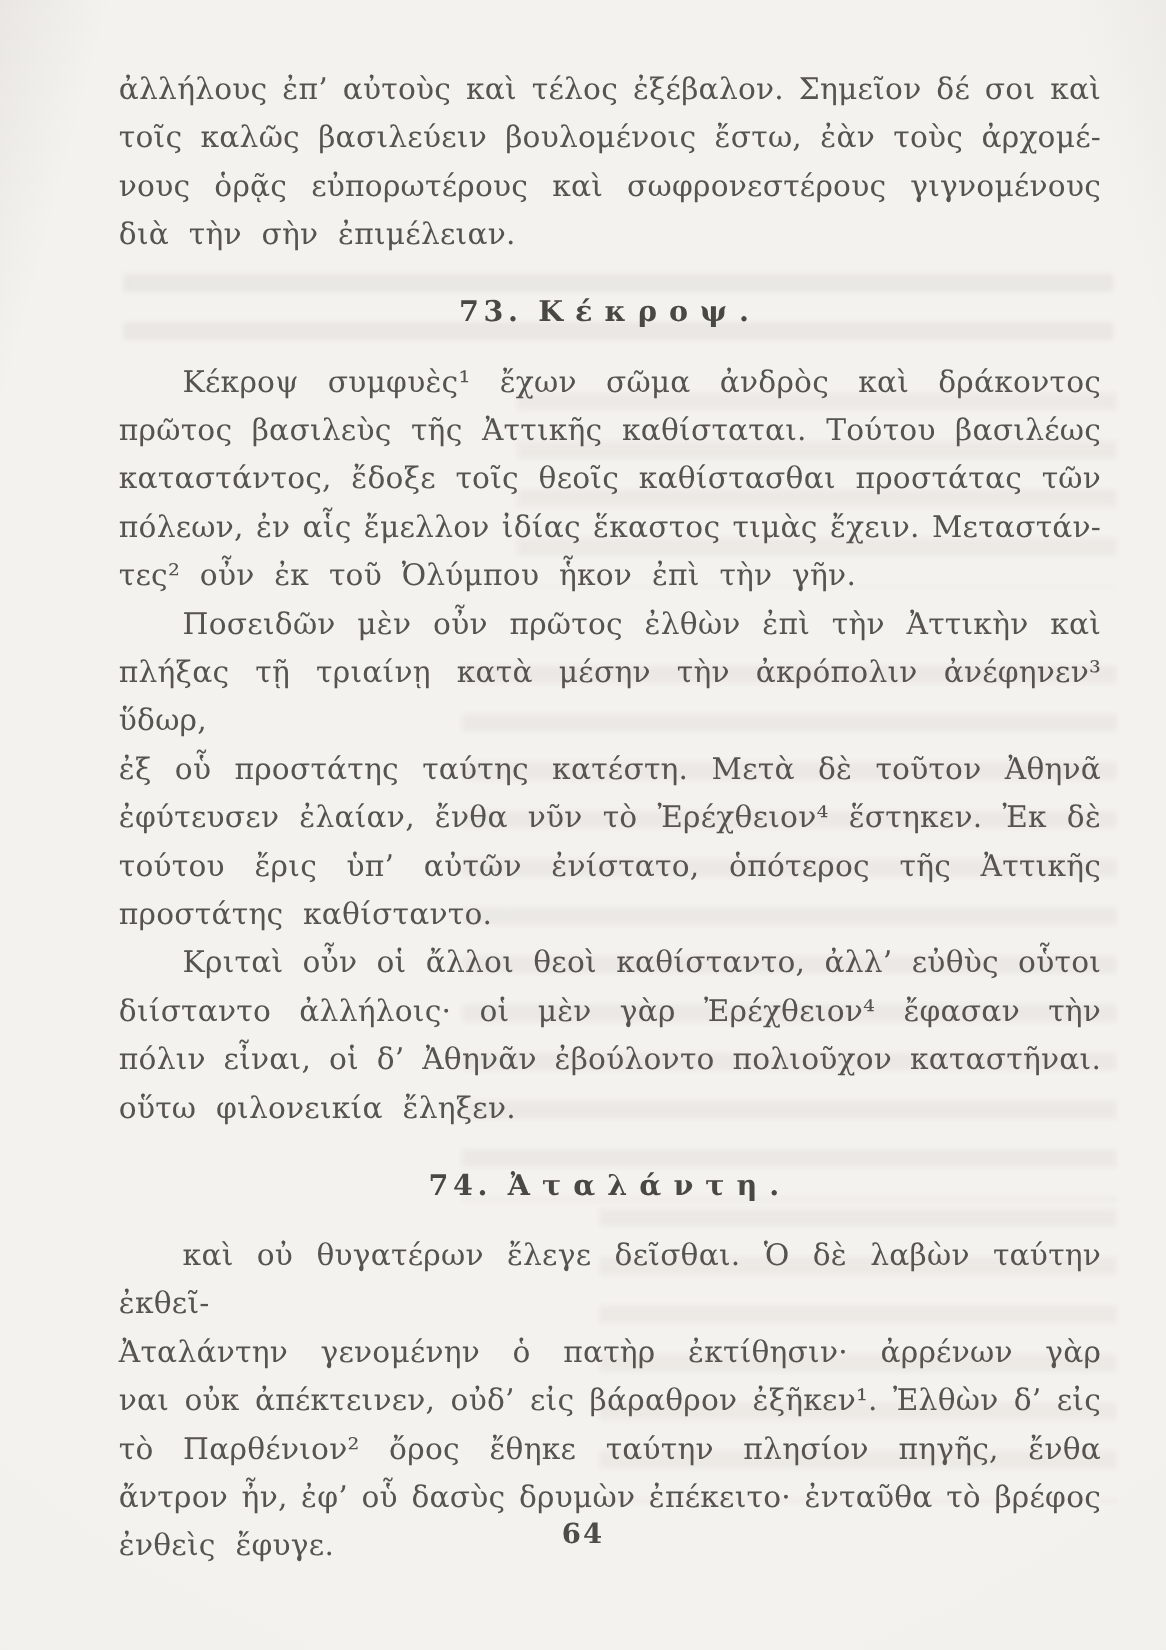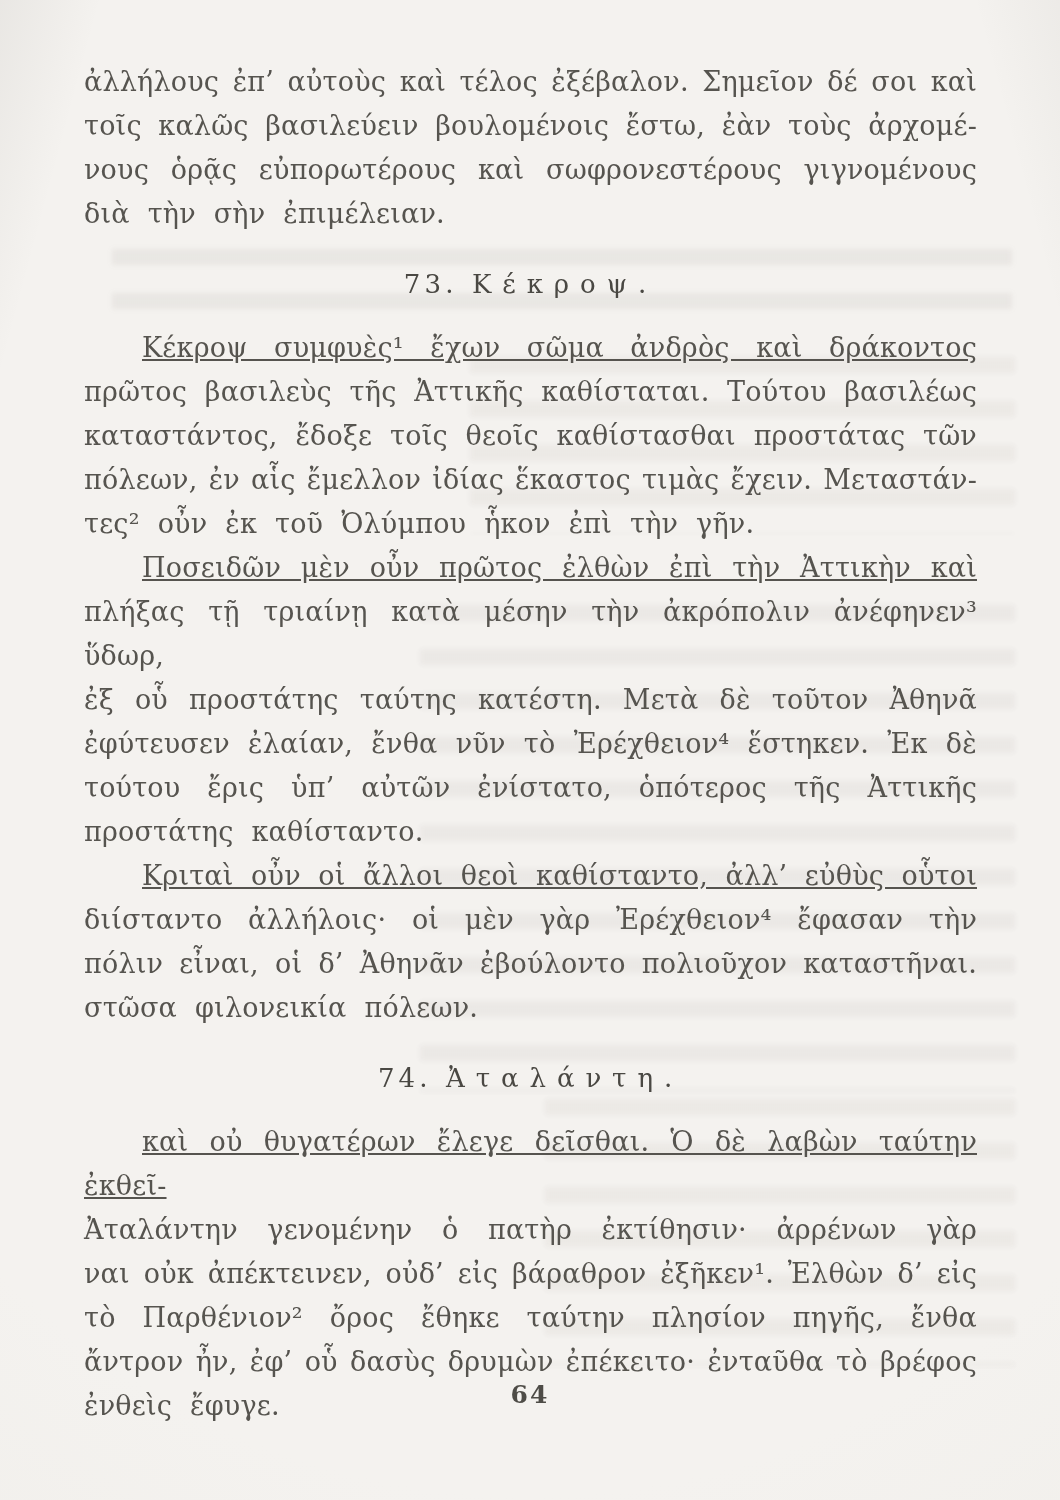--- a/index.html
+++ b/index.html
@@ -43,43 +43,43 @@
     filter: blur(2.5px);
   }
   .ghost-1 { top: 236px; left: 112px; width: 900px; height: 100px; }
   .ghost-2 { top: 344px; left: 470px; width: 545px; height: 190px; opacity: .8; }
   .ghost-3 { top: 592px; left: 420px; width: 595px; height: 500px; opacity: .85; }
   .ghost-4 { top: 1086px; left: 545px; width: 470px; height: 280px; opacity: .8; }
 
   .text-block {
     position: absolute;
     top: 60px;
-    left: 84px;
+    left: 108px;
     width: 893px;
   }
   .paragraph { margin: 0; }
-  .paragraph.indented .line:first-child { text-indent: 58px; text-decoration: underline; }
+  .paragraph.indented .line:first-child { text-indent: 58px; }
   .line {
     font-size: 27px;
     line-height: 44px;
     letter-spacing: 0.2px;
     word-spacing: 0.08em;
     text-align: justify;
     text-align-last: justify;
     white-space: normal;
   }
   .line.last {
     text-align-last: left;
     word-spacing: 0.34em;
   }
   .heading {
     margin: 26px 0 20px 0;
     text-align: center;
     font-size: 26px;
-    font-weight: normal;
+    font-weight: bold;
     line-height: 44px;
     color: var(--ink-heading);
   }
   .heading .num { letter-spacing: 0.16em; margin-right: 0.55em; }
   .heading .title { letter-spacing: 0.42em; }
   .page-number {
     position: absolute;
     top: 1380px;
     left: 0;
     right: 0;
@@ -127,21 +127,21 @@
       <div class="line">ἐξ οὗ προστάτης ταύτης κατέστη. Μετὰ δὲ τοῦτον Ἀθηνᾶ</div>
       <div class="line">ἐφύτευσεν ἐλαίαν, ἔνθα νῦν τὸ Ἐρέχθειον⁴ ἕστηκεν. Ἐκ δὲ</div>
       <div class="line">τούτου ἔρις ὑπ’ αὐτῶν ἐνίστατο, ὁπότερος τῆς Ἀττικῆς</div>
       <div class="line last">προστάτης καθίσταντο.</div>
     </section>
 
     <section class="paragraph indented">
       <div class="line">Κριταὶ οὖν οἱ ἄλλοι θεοὶ καθίσταντο, ἀλλ’ εὐθὺς οὗτοι</div>
       <div class="line">διίσταντο ἀλλήλοις· οἱ μὲν γὰρ Ἐρέχθειον⁴ ἔφασαν τὴν</div>
       <div class="line">πόλιν εἶναι, οἱ δ’ Ἀθηνᾶν ἐβούλοντο πολιοῦχον καταστῆναι.</div>
-      <div class="line last">στῶσα φιλονεικία πόλεων.</div>
+      <div class="line last">οὕτω φιλονεικία ἔληξεν.</div>
     </section>
 
     <h2 class="heading">
       <span class="num">74.</span><span class="title">Ἀταλάντη.</span>
     </h2>
 
     <section class="paragraph indented">
       <div class="line">καὶ οὐ θυγατέρων ἔλεγε δεῖσθαι. Ὁ δὲ λαβὼν ταύτην ἐκθεῖ-</div>
       <div class="line">Ἀταλάντην γενομένην ὁ πατὴρ ἐκτίθησιν· ἀρρένων γὰρ</div>
       <div class="line">ναι οὐκ ἀπέκτεινεν, οὐδ’ εἰς βάραθρον ἐξῆκεν¹. Ἐλθὼν δ’ εἰς</div>

